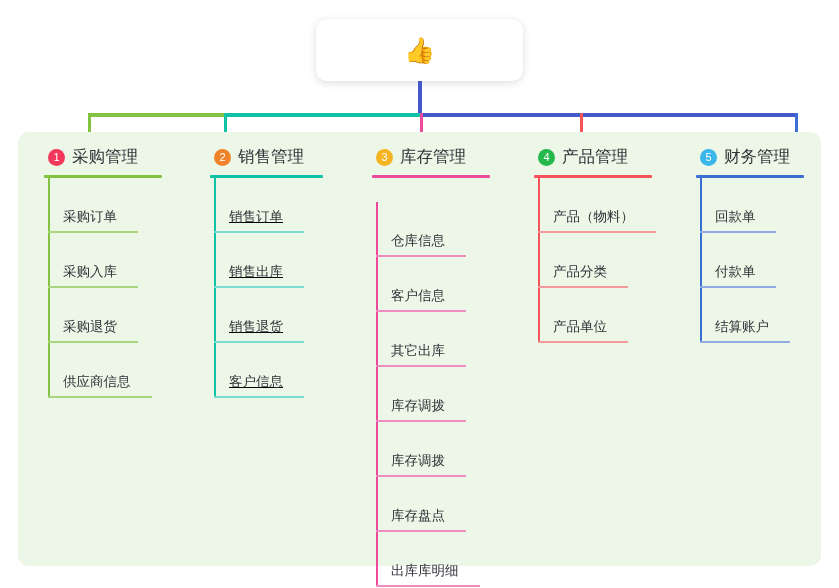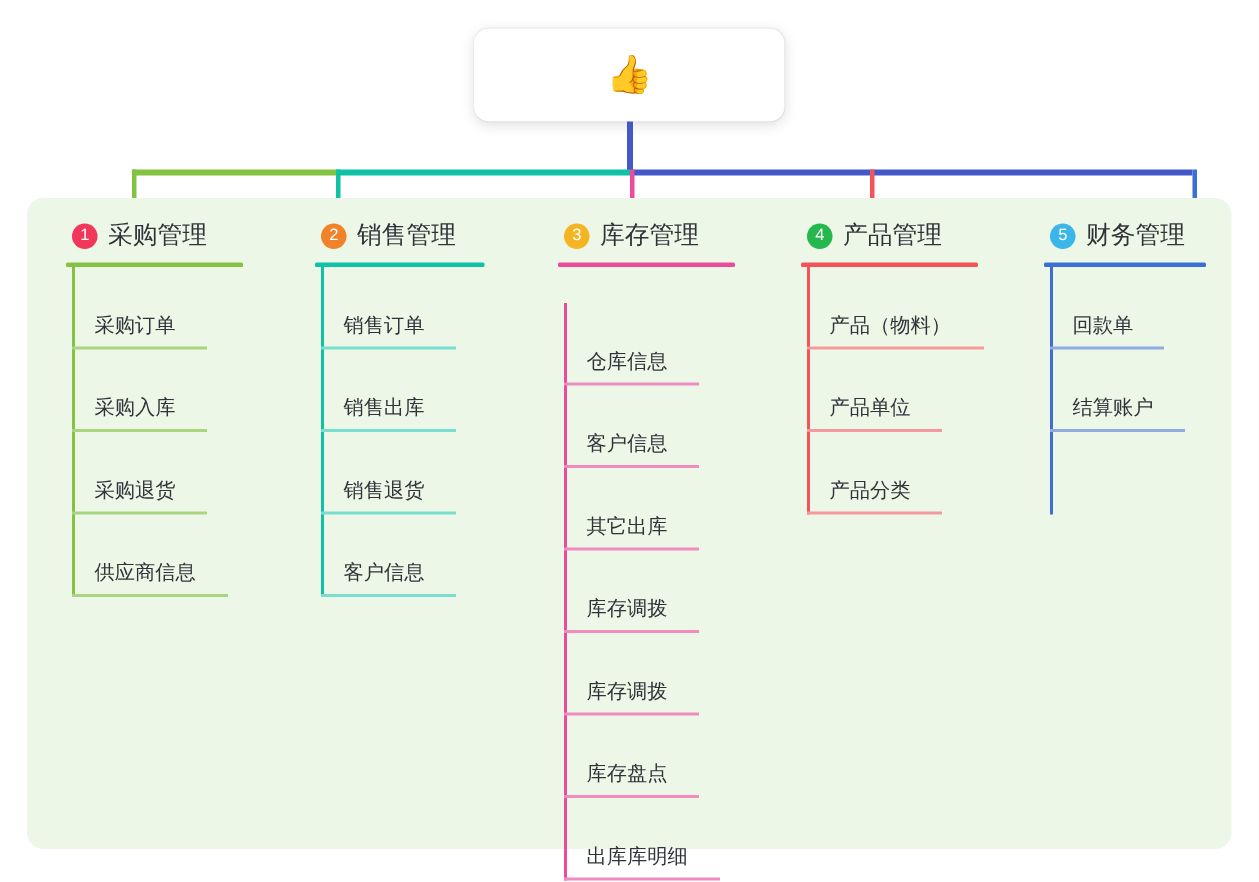--- a/index.html
+++ b/index.html
@@ -120,21 +120,21 @@
             <div class="leaf-rule" style="background: rgb(169, 213, 126); width: 104px;"></div>
           </div>
         </div>
       </div>
       <div class="col" style="left: 196px; width: 145px;">
         <div class="col-head">
           <span class="badge" style="background: rgb(240, 131, 42);">2</span>
           <span class="col-title">销售管理</span>
         </div>
         <div class="head-rule" style="background: rgb(15, 194, 166); width: 113px; margin-left: 14px;"></div>
-        <div class="col-body" style="height: 220px;">
+        <div class="col-body" style="height: 220px; text-decoration: underline;">
           <div class="spine" style="background: rgb(15, 194, 166); height: 220px;"></div>
           <div class="leaf">
             <div class="leaf-text">销售订单</div>
             <div class="leaf-rule" style="background: rgb(121, 221, 208); width: 90px;"></div>
           </div>
           <div class="leaf">
             <div class="leaf-text">销售出库</div>
             <div class="leaf-rule" style="background: rgb(121, 221, 208); width: 90px;"></div>
           </div>
           <div class="leaf">
@@ -191,42 +191,46 @@
           <span class="col-title">产品管理</span>
         </div>
         <div class="head-rule" style="background: rgb(244, 83, 90); width: 118px; margin-left: 14px;"></div>
         <div class="col-body" style="height: 165px;">
           <div class="spine" style="background: rgb(244, 83, 90); height: 165px;"></div>
           <div class="leaf">
             <div class="leaf-text">产品（物料）</div>
             <div class="leaf-rule" style="background: rgb(245, 154, 156); width: 118px;"></div>
           </div>
           <div class="leaf">
+            <div class="leaf-text">产品分类</div>
+            <div class="leaf-rule" style="background: rgb(245, 154, 156); width: 90px;"></div>
+          </div>
+          <div class="leaf">
             <div class="leaf-text">产品单位</div>
-            <div class="leaf-rule" style="background: rgb(245, 154, 156); width: 90px;"></div>
-          </div>
-          <div class="leaf">
-            <div class="leaf-text">产品分类</div>
             <div class="leaf-rule" style="background: rgb(245, 154, 156); width: 90px;"></div>
           </div>
         </div>
       </div>
       <div class="col" style="left: 682px; width: 140px;">
         <div class="col-head">
           <span class="badge" style="background: rgb(58, 182, 234);">5</span>
           <span class="col-title">财务管理</span>
         </div>
         <div class="head-rule" style="background: rgb(59, 111, 212); width: 108px; margin-left: 14px;"></div>
         <div class="col-body" style="height: 165px;">
           <div class="spine" style="background: rgb(59, 111, 212); height: 165px;"></div>
           <div class="leaf">
             <div class="leaf-text">回款单</div>
             <div class="leaf-rule" style="background: rgb(144, 170, 226); width: 76px;"></div>
           </div>
           <div class="leaf">
+            <div class="leaf-text">付款单</div>
+            <div class="leaf-rule" style="background: rgb(144, 170, 226); width: 76px;"></div>
+          </div>
+          <div class="leaf">
             <div class="leaf-text">结算账户</div>
             <div class="leaf-rule" style="background: rgb(144, 170, 226); width: 90px;"></div>
           </div>
         </div>
       </div>
     </div>
 
 </div>
 
 </body></html>

